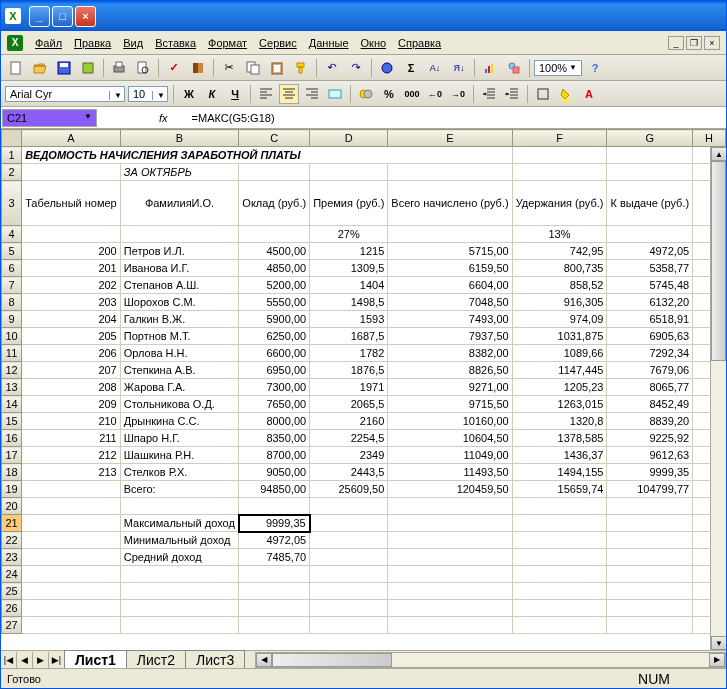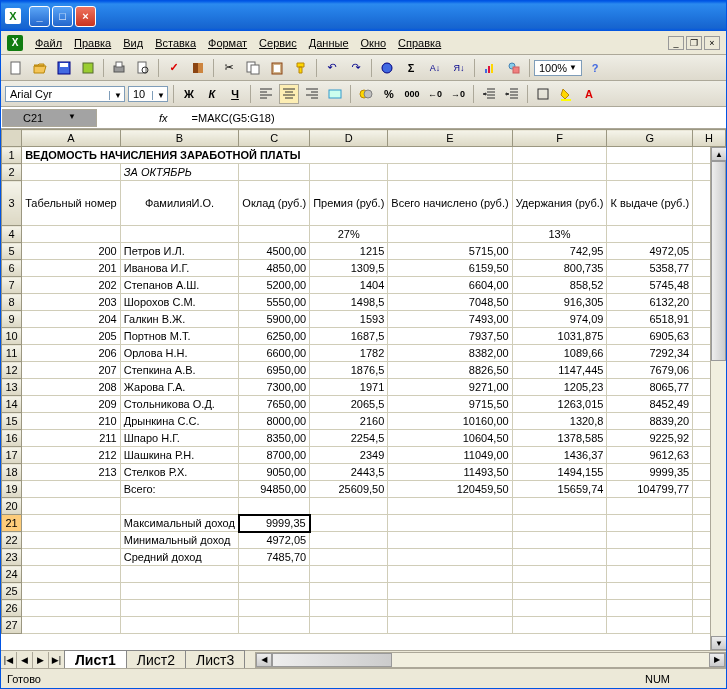--- a/index.html
+++ b/index.html
@@ -22,47 +22,47 @@
 .zoom { border: 1px solid #7f9db9; background: #fff; padding: 1px 4px; width: 48px; display: flex; align-items: center; }
 .zoom span:last-child { margin-left: auto; font-size: 8px; }
 .fonttoolbar { height: 26px; background: linear-gradient(to bottom, #efeee6, #dedacd); border-bottom: 1px solid #aca899; display: flex; align-items: center; padding: 0 4px; gap: 3px; }
 .combo { border: 1px solid #7f9db9; background: #fff; display: flex; align-items: flex-end; padding: 1px 2px 1px 4px; }
 .combo .arrow { margin-left: auto; font-size: 8px; padding-left: 4px; border-left: 1px solid #7f9db9; }
 .fontname { width: 120px; }
 .fontsize { width: 40px; }
 .fbtn { width: 20px; height: 20px; display: flex; align-items: center; justify-content: center; cursor: pointer; border: 1px solid transparent; font-weight: bold; }
 .fbtn.active { border: 1px solid #aca899; background: #fdeeb3; }
 .formulabar { height: 22px; background: #fff; border-bottom: 1px solid #aca899; display: flex; align-items: center; }
-.namebox { width: 95px; border: 1px solid #aca899; padding: 2px 20px; margin: 1px; display: flex; align-items: flex-start; background: #a3a3a3; }
+.namebox { width: 95px; border: 1px solid #aca899; padding: 2px 4px; margin: 1px; display: flex; align-items: flex-start; background: #8b5cf6; }
 .namebox .arrow { margin-left: auto; font-size: 8px; }
 .fx { padding: 0 20px; font-style: italic; cursor: pointer; margin-left: 41px; }
 .formula { flex: 1; padding: 2px 4px; font-family: Arial; }
 .gridwrap { flex: 1; background: #fff; overflow: hidden; position: relative; }
 table { border-collapse: collapse; width: 100%; }
 .sheet th { background: linear-gradient(to bottom, #f5f4ea, #dcd8c4); border: 1px solid #9b9781; font-weight: normal; font-size: 11px; text-align: center; height: 17px; }
 .sheet th.corner { width: 28px; background: #dcd8c4; }
 .sheet th.rh { width: 28px; }
 .sheet th.rh.sel { background: #fdcc7a; }
 .sheet td { border: 1px solid #d0cdb8; padding: 1px 3px; height: 17px; font-family: Arial; font-size: 11px; background: #fff; white-space: nowrap; overflow: hidden; }
 .sheet td.r { text-align: right; }
 .sheet td.c { text-align: center; }
-.sheet td.bold { font-weight: bold; }
+.sheet td.bold { font-weight: bold; font-style: italic; }
 .sheet td.ital { font-style: italic; }
 .sheet td.selected { border: 2px solid #000; position: relative; }
 .tabbar { height: 18px; background: #ece9d8; display: flex; align-items: center; border-top: 1px solid #aca899; }
 .tabnav { width: 16px; height: 16px; display: flex; align-items: center; justify-content: center; font-size: 9px; cursor: pointer; border-right: 1px solid #aca899; background: #ece9d8; }
 .sheettab { padding: 1px 10px; background: #fff; border: 1px solid #888; border-bottom: none; margin-left: -1px; cursor: pointer; font-size: 14px; }
 .sheettab.active { font-weight: bold; background: #fff; }
 .sheettab:not(.active) { background: #ece9d8; }
 .hscroll-wrap { flex: 1; display: flex; margin-left: 10px; }
 .hscroll { height: 16px; flex: 1; background: #f1efdf; border: 1px solid #aca899; display: flex; align-items: center; }
 .scrollbtn { width: 16px; height: 14px; background: linear-gradient(to bottom,#eee,#ccc); border: 1px solid #999; display: flex; align-items: center; justify-content: center; font-size: 8px; cursor: pointer; }
 .statusbar { height: 20px; background: #ece9d8; border-top: 1px solid #aca899; display: flex; align-items: center; padding: 0 6px; }
 .statusbar .ready { font-size: 11px; }
-.statusbar .num { margin-left: auto; margin-right: 50px; font-size: 11px; padding-left: 36px; }
+.statusbar .num { margin-left: auto; margin-right: 50px; font-size: 14px; padding-left: 36px; }
 .vscroll { position: absolute; right: 0; top: 18px; bottom: 0; width: 16px; background: #f1efdf; border-left: 1px solid #aca899; display: flex; flex-direction: column; }
 .vthumb { background: linear-gradient(to right,#eee,#ccc); border: 1px solid #999; flex: 0 0 auto; }
 svg { display: block; }
 </style>
 </head>
 <body>
 
 <div class="window">
   <div class="titlebar">
     <div class="icon">X</div>

